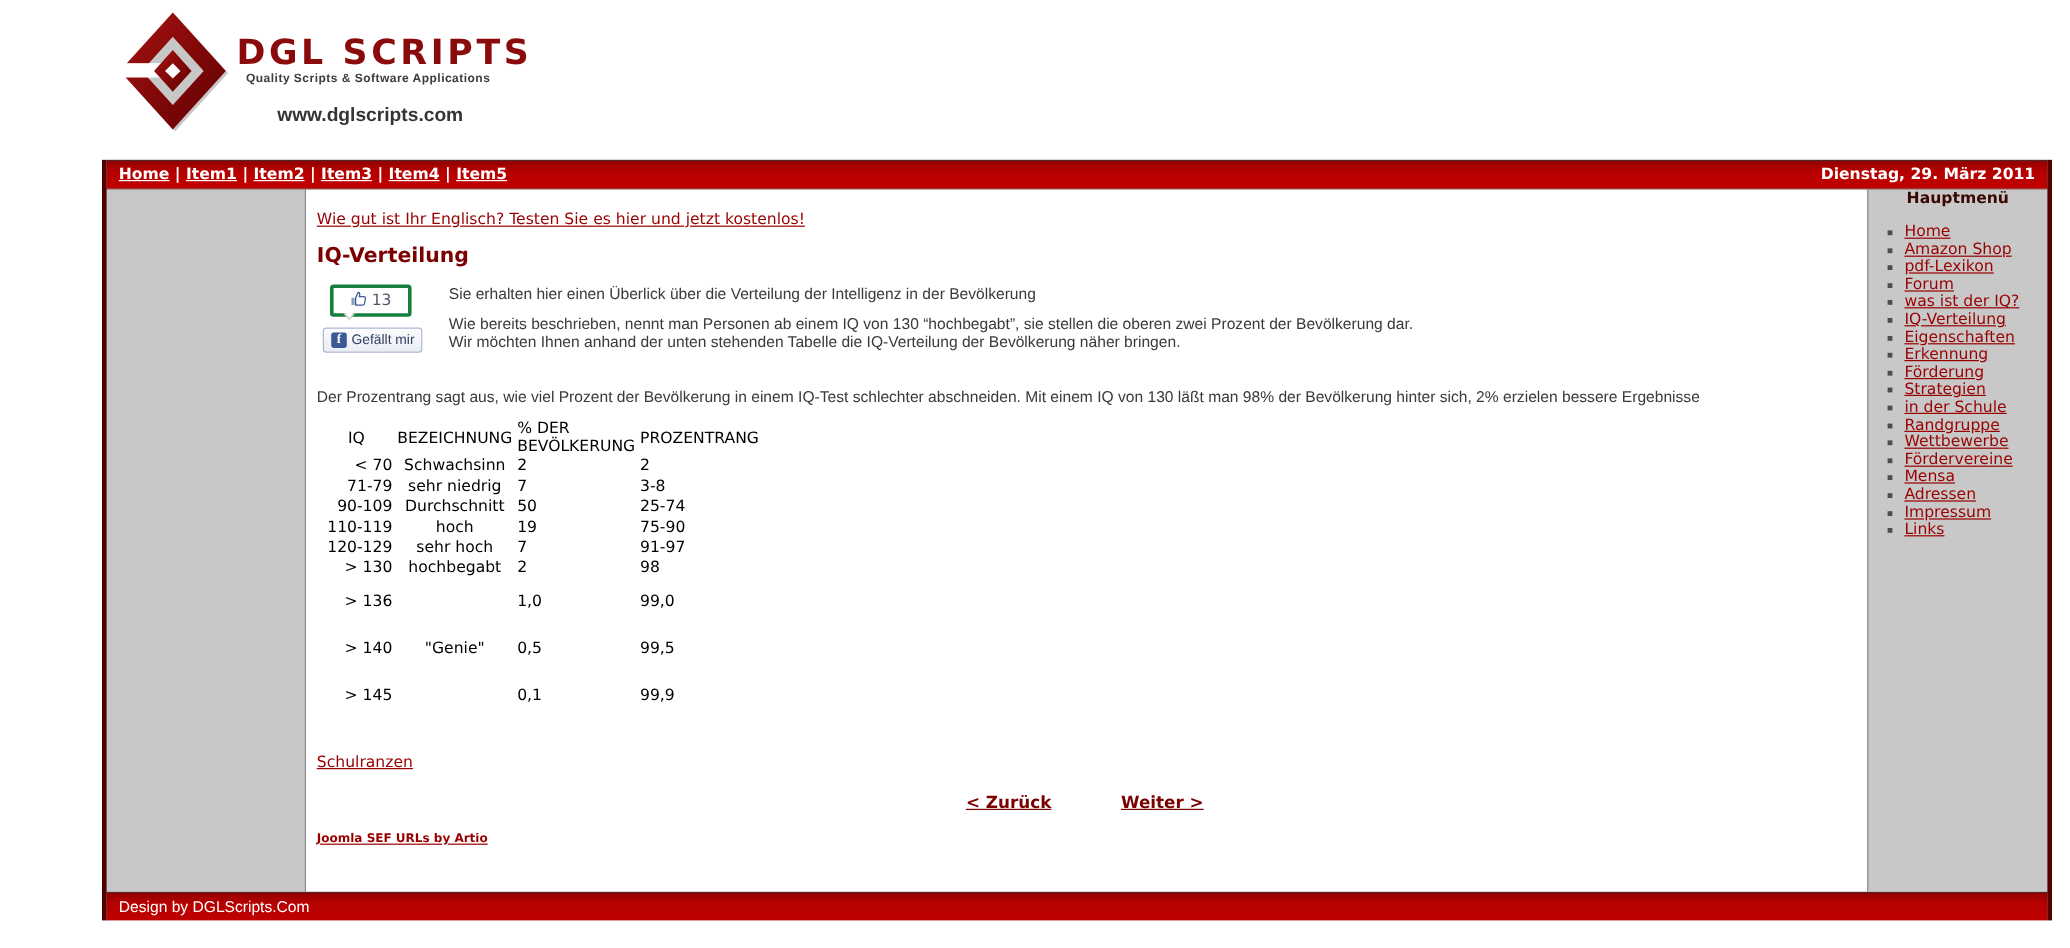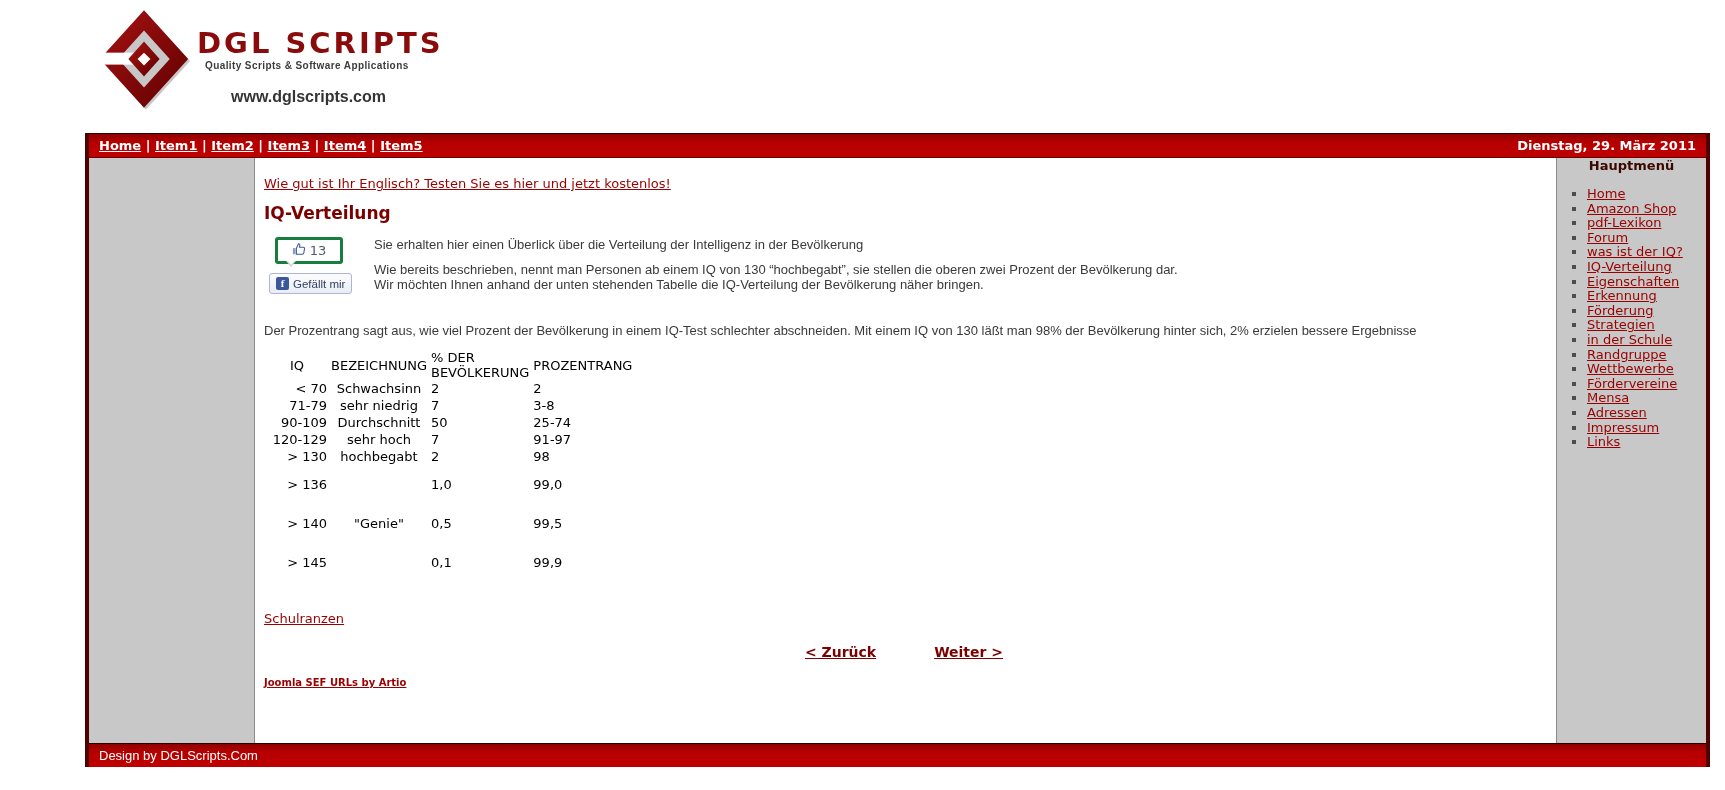--- a/index.html
+++ b/index.html
@@ -191,20 +191,26 @@
                 <td class="c-iq">71-79</td>
                 <td class="c-name">sehr niedrig</td>
                 <td class="c-pct">7</td>
                 <td class="c-rank">3-8</td>
               </tr>
               <tr>
                 <td class="c-iq">90-109</td>
                 <td class="c-name">Durchschnitt</td>
                 <td class="c-pct">50</td>
                 <td class="c-rank">25-74</td>
+              </tr>
+              <tr>
+                <td class="c-iq">110-119</td>
+                <td class="c-name">hoch</td>
+                <td class="c-pct">19</td>
+                <td class="c-rank">75-90</td>
               </tr>
               <tr>
                 <td class="c-iq">120-129</td>
                 <td class="c-name">sehr hoch</td>
                 <td class="c-pct">7</td>
                 <td class="c-rank">91-97</td>
               </tr>
               <tr>
                 <td class="c-iq">&gt; 130</td>
                 <td class="c-name">hochbegabt</td>

